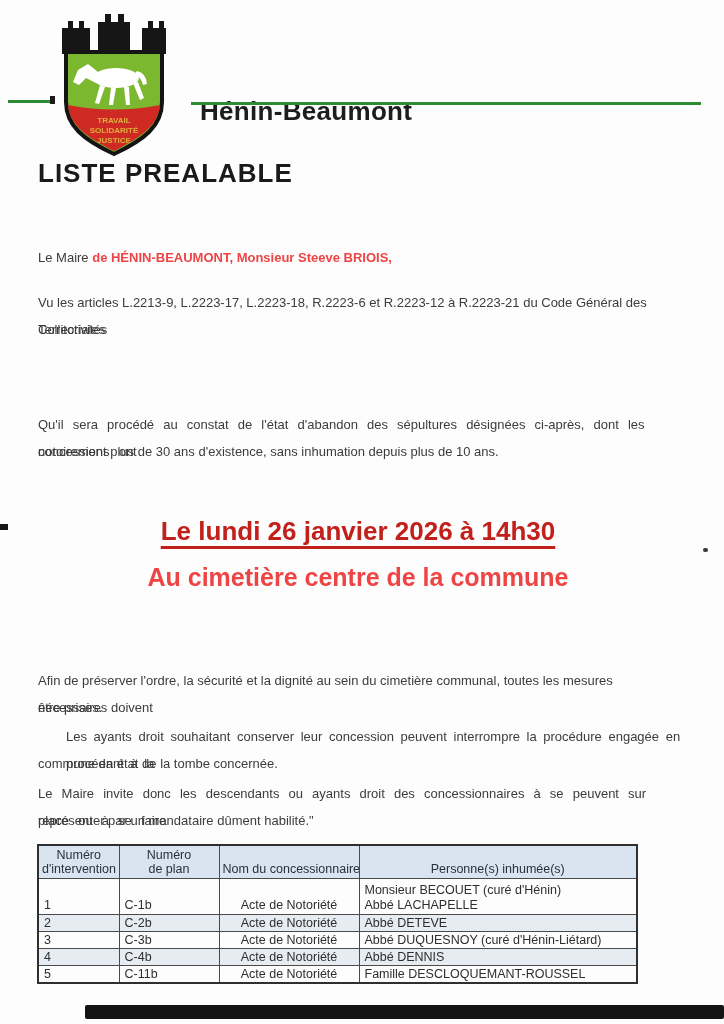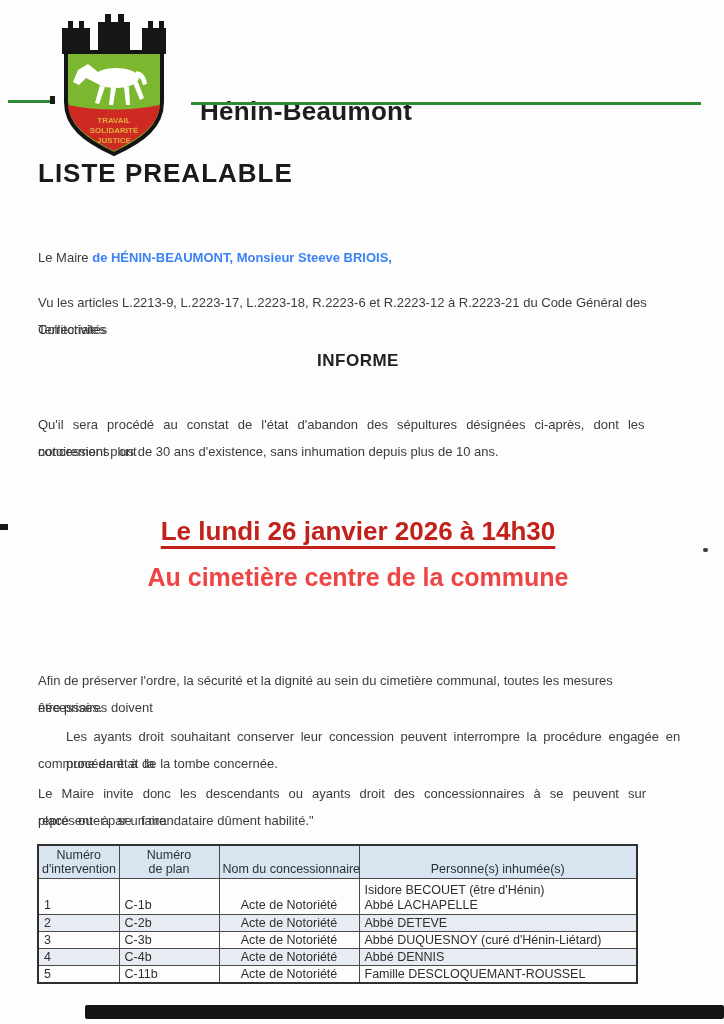--- a/index.html
+++ b/index.html
@@ -16,21 +16,21 @@
   .green-rule-left{left:8px;top:100px;width:43px;height:3px;background:#2d8c33;}
   .black-tick{left:50px;top:96px;width:5px;height:8px;background:#1b1b1b;}
 
   
   .doc-title{left:38px;top:158px;width:640px;text-align:left;font-size:26px;font-weight:bold;color:#1a1a1a;letter-spacing:1px;}
   .informe{left:38px;top:351px;width:640px;text-align:center;font-size:17px;font-weight:bold;color:#222;letter-spacing:.5px;}
 
   .body-line{left:38px;width:640px;font-size:13px;line-height:27px;color:#3c3c3c;}
   .ws1{word-spacing:3px;margin-left:28px;}
   .ws2{word-spacing:5.5px;}
-  .b{font-weight:bold;color:#3b82f6;margin-top:27px;}
+  .b{font-weight:bold;color:#ef4444;margin-top:27px;}
 
   .red-date{left:38px;top:516px;width:640px;text-align:center;font-size:26px;font-weight:bold;color:#c2201a;
     text-decoration:underline;text-decoration-thickness:3px;text-underline-offset:6px;}
   .red-place{left:38px;top:563px;width:640px;text-align:center;font-size:25px;font-weight:bold;color:#ef4444;}
 
   
   .tbl-wrap{left:37px;top:844px;border-radius:18px;}
   table.grave{border-collapse:collapse;table-layout:fixed;width:599px;font-size:12.5px;color:#2e2e2e;
     border:2px solid #2f2f2f;}
   table.grave td{border:1px solid #4a4a4a;padding:1px 5px;overflow:hidden;white-space:nowrap;}
@@ -84,21 +84,20 @@
   <div class="abs muni-title">Hénin-Beaumont</div>
   <div class="abs green-rule-main"></div>
 
   <div class="abs doc-title">LISTE PREALABLE</div>
 
   <div class="abs body-line" style="top:244px;"><span>Le Maire </span><span class="b">de HÉNIN-BEAUMONT, Monsieur Steeve BRIOIS,</span></div>
 
   <div class="abs body-line" style="top:289px;">Vu les articles L.2213-9, L.2223-17, L.2223-18, R.2223-6 et R.2223-12 à R.2223-21 du Code Général des Collectivités</div>
   <div class="abs body-line" style="top:316px;">Territoriales</div>
 
-  <div class="abs informe">INFORME</div>
 
   <div class="abs body-line ws2" style="top:411px;">Qu'il sera procédé au constat de l'état d'abandon des sépultures désignées ci-après, dont les concessions ont</div>
   <div class="abs body-line" style="top:438px;">notoirement plus de 30 ans d'existence, sans inhumation depuis plus de 10 ans.</div>
 
   <div class="abs red-date">Le lundi 26 janvier 2026 à 14h30</div>
   <div class="abs red-place">Au cimetière centre de la commune</div>
 
   <div class="abs body-line" style="top:667px;">Afin de préserver l'ordre, la sécurité et la dignité au sein du cimetière communal, toutes les mesures nécessaires doivent</div>
   <div class="abs body-line" style="top:694px;">être prises.</div>
 
@@ -127,21 +126,21 @@
           <div>de plan</div>
         </td>
         <td>Nom du concessionnaire</td>
         <td>Personne(s) inhumée(s)</td>
       </tr>
       <tr class="r1">
         <td>1</td>
         <td>C-1b</td>
         <td class="center">Acte de Notoriété</td>
         <td>
-          <div>Isidore BECOUET (être d'Hénin)</div>
+          <div>Monsieur BECOUET (curé d'Hénin)</div>
           <div>Abbé LACHAPELLE</div>
         </td>
       </tr>
       <tr class="alt">
         <td>2</td>
         <td>C-2b</td>
         <td class="center">Acte de Notoriété</td>
         <td>Abbé DETEVE</td>
       </tr>
       <tr>

